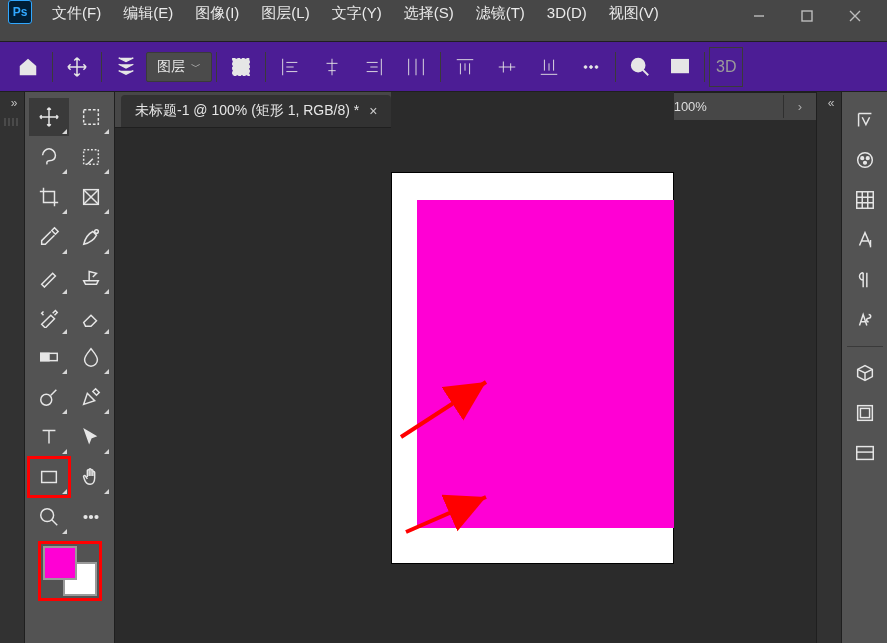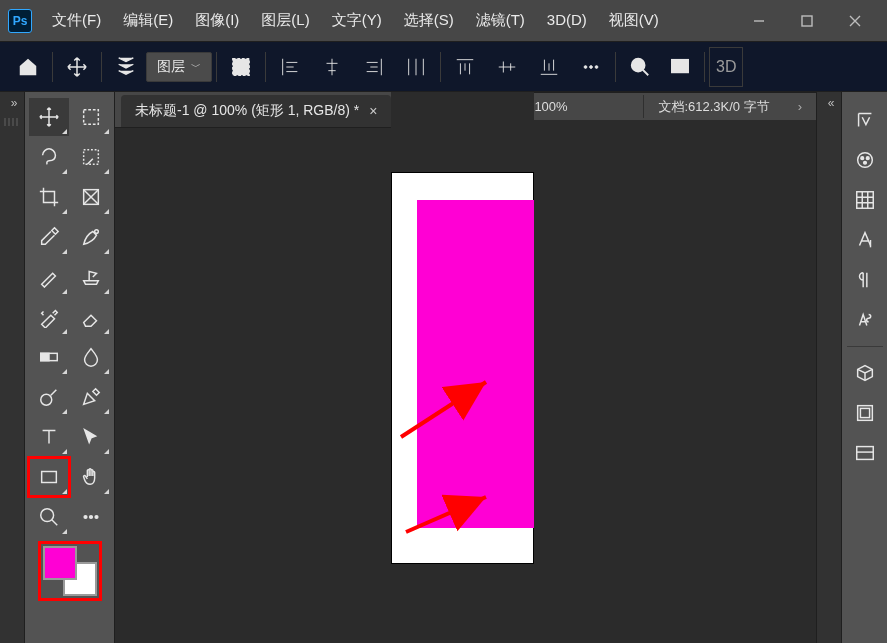--- a/index.html
+++ b/index.html
@@ -12,21 +12,21 @@
   display: flex;
   flex-direction: column;
 }
 
 
 .menubar {
   height: 42px;
   background: #474747;
   border-bottom: 1px solid #1f1f1f;
   display: flex;
-  align-items: center;
+  align-items: flex-start;
   padding: 0 8px;
 }
 .ps-logo {
   width: 24px; height: 24px;
   background: #001e36;
   color: #31a8ff;
   font-weight: bold;
   font-size: 12px;
   display: flex; align-items: center; justify-content: center;
   border-radius: 3px;
@@ -35,21 +35,21 @@
 }
 .menu-items { display: flex; gap: 2px; }
 .menu-item { padding: 4px 10px; font-size: 15px; color: #eaeaea; cursor: default; }
 .window-controls { margin-left: auto; display: flex; gap: 0; }
 .win-btn { width: 48px; height: 32px; display: flex; align-items: center; justify-content: center; color: #bdbdbd; }
 .win-btn svg { width: 12px; height: 12px; stroke: currentColor; stroke-width: 1.4; fill: none; }
 
 
 .options-bar {
   height: 50px;
-  background: #0f172a;
+  background: #4c1d95;
   border-bottom: 1px solid #1f1f1f;
   display: flex;
   align-items: center;
   padding: 0 8px;
 }
 .opt-btn { width: 40px; height: 40px; display:flex; align-items:center; justify-content:center; color:#e6e6e6; }
 .opt-btn svg { width: 22px; height: 22px; fill: currentColor; }
 .vsep { width: 1px; height: 30px; background: #3a3a3a; margin: 0 4px; }
 .opt-select {
   display:flex; align-items:center; gap:6px;
@@ -439,21 +439,20 @@
           <marker id="ah" markerWidth="12" markerHeight="12" refX="10" refY="5" orient="auto">
             <path d="M0 0 L10 5 L0 10 z" class="arrow-head"></path>
           </marker>
         </defs>
         <line x1="10" y1="345" x2="95" y2="290" class="arrow-line" marker-end="url(#ah)"></line>
         <line x1="15" y1="440" x2="95" y2="405" class="arrow-line" marker-end="url(#ah)"></line>
       </svg>
     </div>
     <div class="statusbar">
       <div class="status-zoom">100%</div>
-      <div class="status-doc">文档:612.3K/0 字节</div>
       <div class="status-chev">›</div>
     </div>
   </div>
 
   <div class="right-gutter">
     <div class="gutter-chev">«</div>
   </div>
 
   <div class="right-panels" id="right-panels">
       <div class="panel-icon">

